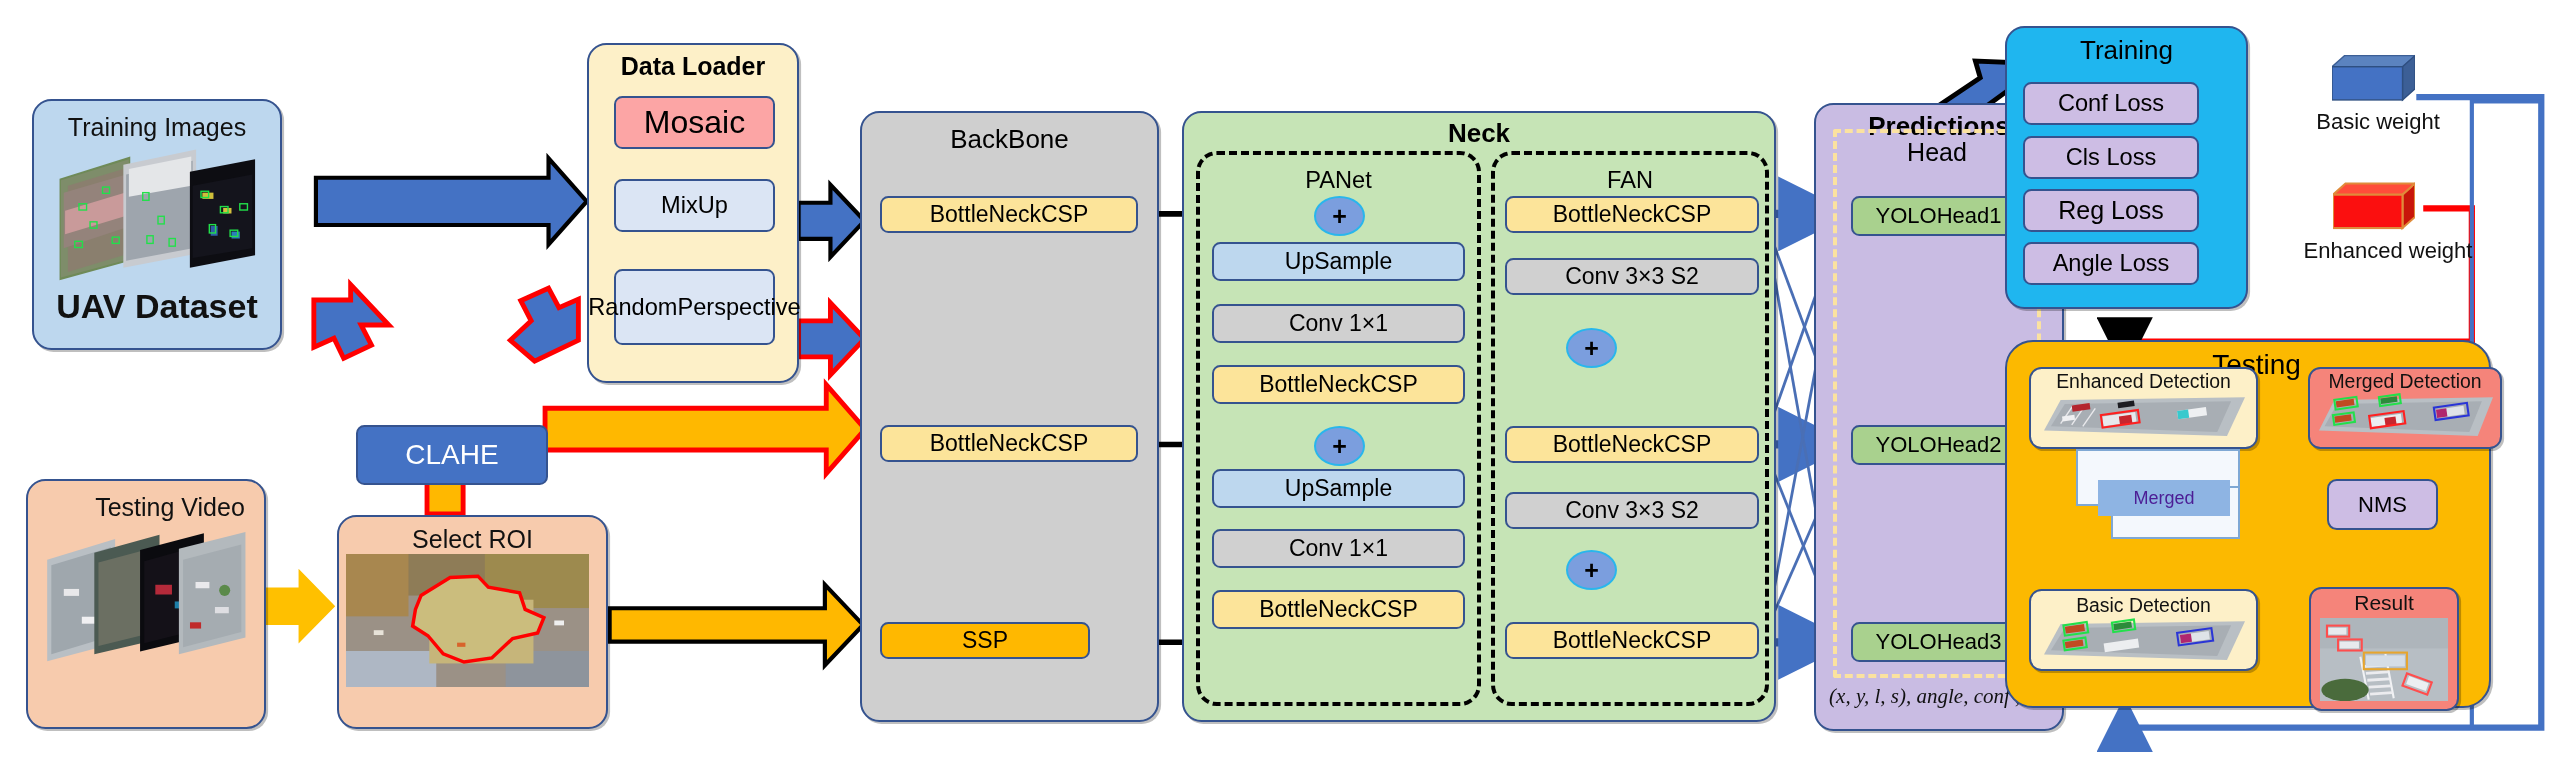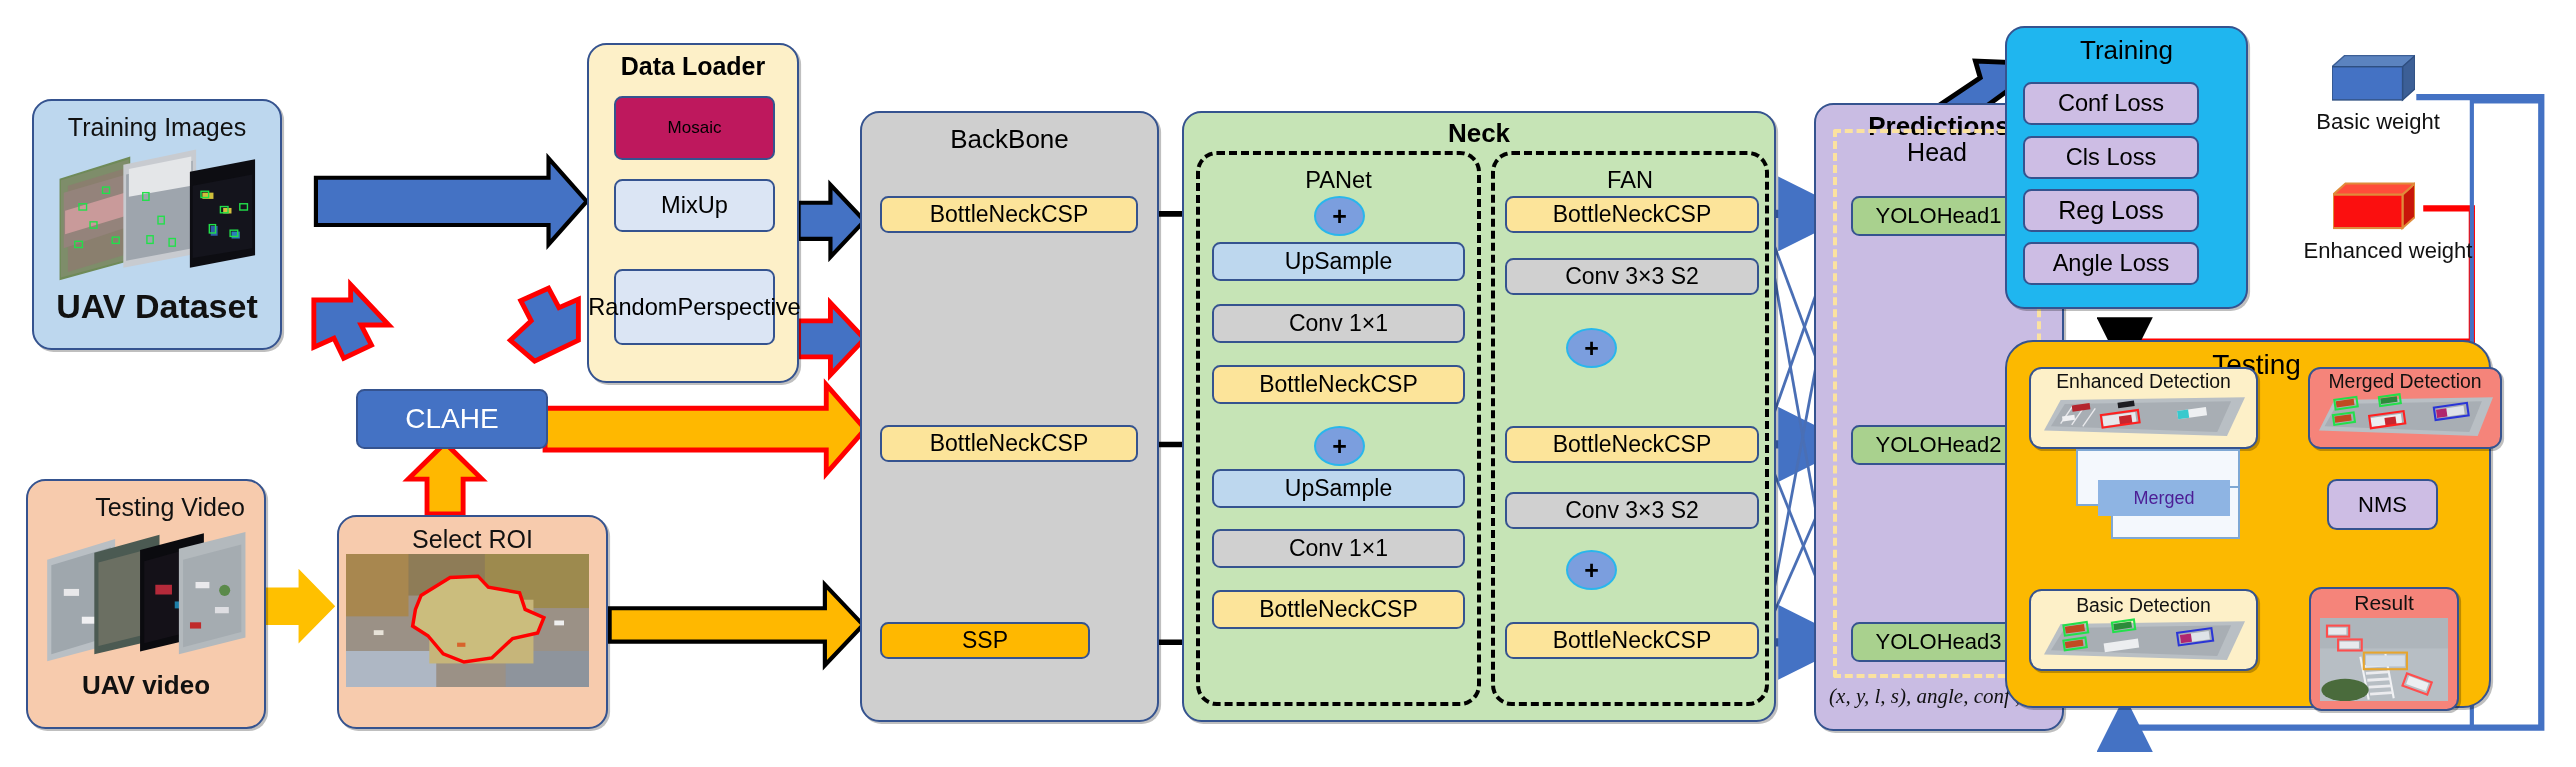--- a/index.html
+++ b/index.html
@@ -1,21 +1,21 @@
 <!DOCTYPE html>
 <html style="font-size:11px"><head>
 <meta charset="utf-8">
 <style>
   html,body{margin:0;padding:0;background:#ffffff;}
   body{font-family:"Liberation Sans",sans-serif;}
   #stage{position:relative;width:2576px;height:768px;background:#fff;overflow:hidden;}
 
   
   .box{position:absolute;box-sizing:border-box;display:flex;align-items:center;justify-content:center;
-       text-align:center;border-radius:9.7px;}
+       text-align:center;border-radius:9.7px;margin-top:36px;}
   .lbl{position:absolute;box-sizing:border-box;display:flex;align-items:center;justify-content:center;
        text-align:center;color:#111;}
   .grp-title{position:absolute;display:flex;align-items:center;justify-content:center;color:#000;}
 
   
   .panel{position:absolute;box-sizing:border-box;border:2.8px solid #35538f;border-radius:19.4px;
          box-shadow:2.1px 2.1px 0 rgba(0,0,0,.25);}
 
   
   .chip{position:absolute;box-sizing:border-box;border:2.1px solid #35538f;border-radius:8.3px;
@@ -245,21 +245,20 @@
       <rect x="162" y="86" width="24" height="14" fill="#b42a3a"></rect>
       <rect x="190" y="110" width="16" height="10" fill="#1d7fa8"></rect>
       <polygon points="196,34 292,10 292,162 196,186" fill="#b3b9bd"></polygon>
       <polygon points="202,50 286,28 286,154 202,176" fill="#a5acb1"></polygon>
       <rect x="220" y="82" width="20" height="9" fill="#e9e9ec"></rect>
       <rect x="248" y="118" width="20" height="9" fill="#dedee2"></rect>
       <circle cx="262" cy="94" r="8" fill="#5b8a4a"></circle>
       <rect x="212" y="140" width="16" height="9" fill="#c02a2a"></rect>
     </svg>
   </div>
-  <div class="lbl" style="left:26px;top:664px;width:240px;height:42px;font-size:26px;font-weight:700;">UAV  video</div>
 
   <div class="box" style="left:356px;top:389px;width:192px;height:60px;background:#4472c4;border:2.1px solid #35538f;
               border-radius:8.3px;color:#fff;font-size:28px;">CLAHE</div>
 
   <div class="panel" style="left:337px;top:515px;width:271px;height:214px;background:#f7cbad;"></div>
   <div class="lbl" style="left:337px;top:522px;width:271px;height:35px;font-size:25px;">Select ROI</div>
   <div class="photo" style="left:346px;top:554px;width:243px;height:133px;">
     <svg viewBox="0 0 350 192" preserveAspectRatio="none">
       <rect width="350" height="192" fill="#9b9186"></rect>
       <rect x="0" y="0" width="350" height="60" fill="#8e7c57"></rect>
@@ -270,21 +269,21 @@
       <rect x="120" y="66" width="150" height="92" fill="#c6b57a"></rect>
       <polygon points="108,60 150,34 190,32 205,48 250,56 258,80 285,92 276,114 240,122 210,150 170,156 140,144 118,118 96,104 100,80" fill="#cbbd7d" stroke="#ff0000" stroke-width="5"></polygon>
       <rect x="40" y="110" width="14" height="7" fill="#e7e2d8"></rect>
       <rect x="300" y="96" width="14" height="7" fill="#efefef"></rect>
       <rect x="160" y="128" width="12" height="6" fill="#d8632b"></rect>
     </svg>
   </div>
 
   <div class="panel" style="left:587px;top:43px;width:212px;height:340px;background:#fdf0c8;"></div>
   <div class="grp-title" style="left:587px;top:50px;width:212px;height:33px;font-size:25px;font-weight:700;">Data Loader</div>
-  <div class="chip" style="left:614px;top:96px;width:161px;height:64px;background:#be185d;font-size:17px;">Mosaic</div>
+  <div class="chip" style="left:614px;top:96px;width:161px;height:53px;background:#fca5a5;font-size:32px;">Mosaic</div>
   <div class="chip" style="left:614px;top:179px;width:161px;height:53px;background:#dbe5f4;font-size:23.6px;">MixUp</div>
   <div class="chip" style="left:614px;top:269px;width:161px;height:76px;background:#dbe5f4;font-size:23.6px;
               flex-direction:row;line-height:1.05;white-space:normal;">
     <span>Random</span>
     <span>Perspective</span>
   </div>
 
   <div class="panel" style="left:860px;top:111px;width:299px;height:611px;background:#cfcfcf;"></div>
   <div class="grp-title" style="left:860px;top:122px;width:299px;height:35px;font-size:26px;">BackBone</div>
   <div class="chip" style="left:880px;top:196px;width:258px;height:37px;background:#fce49a;font-size:23px;">BottleNeckCSP</div>

